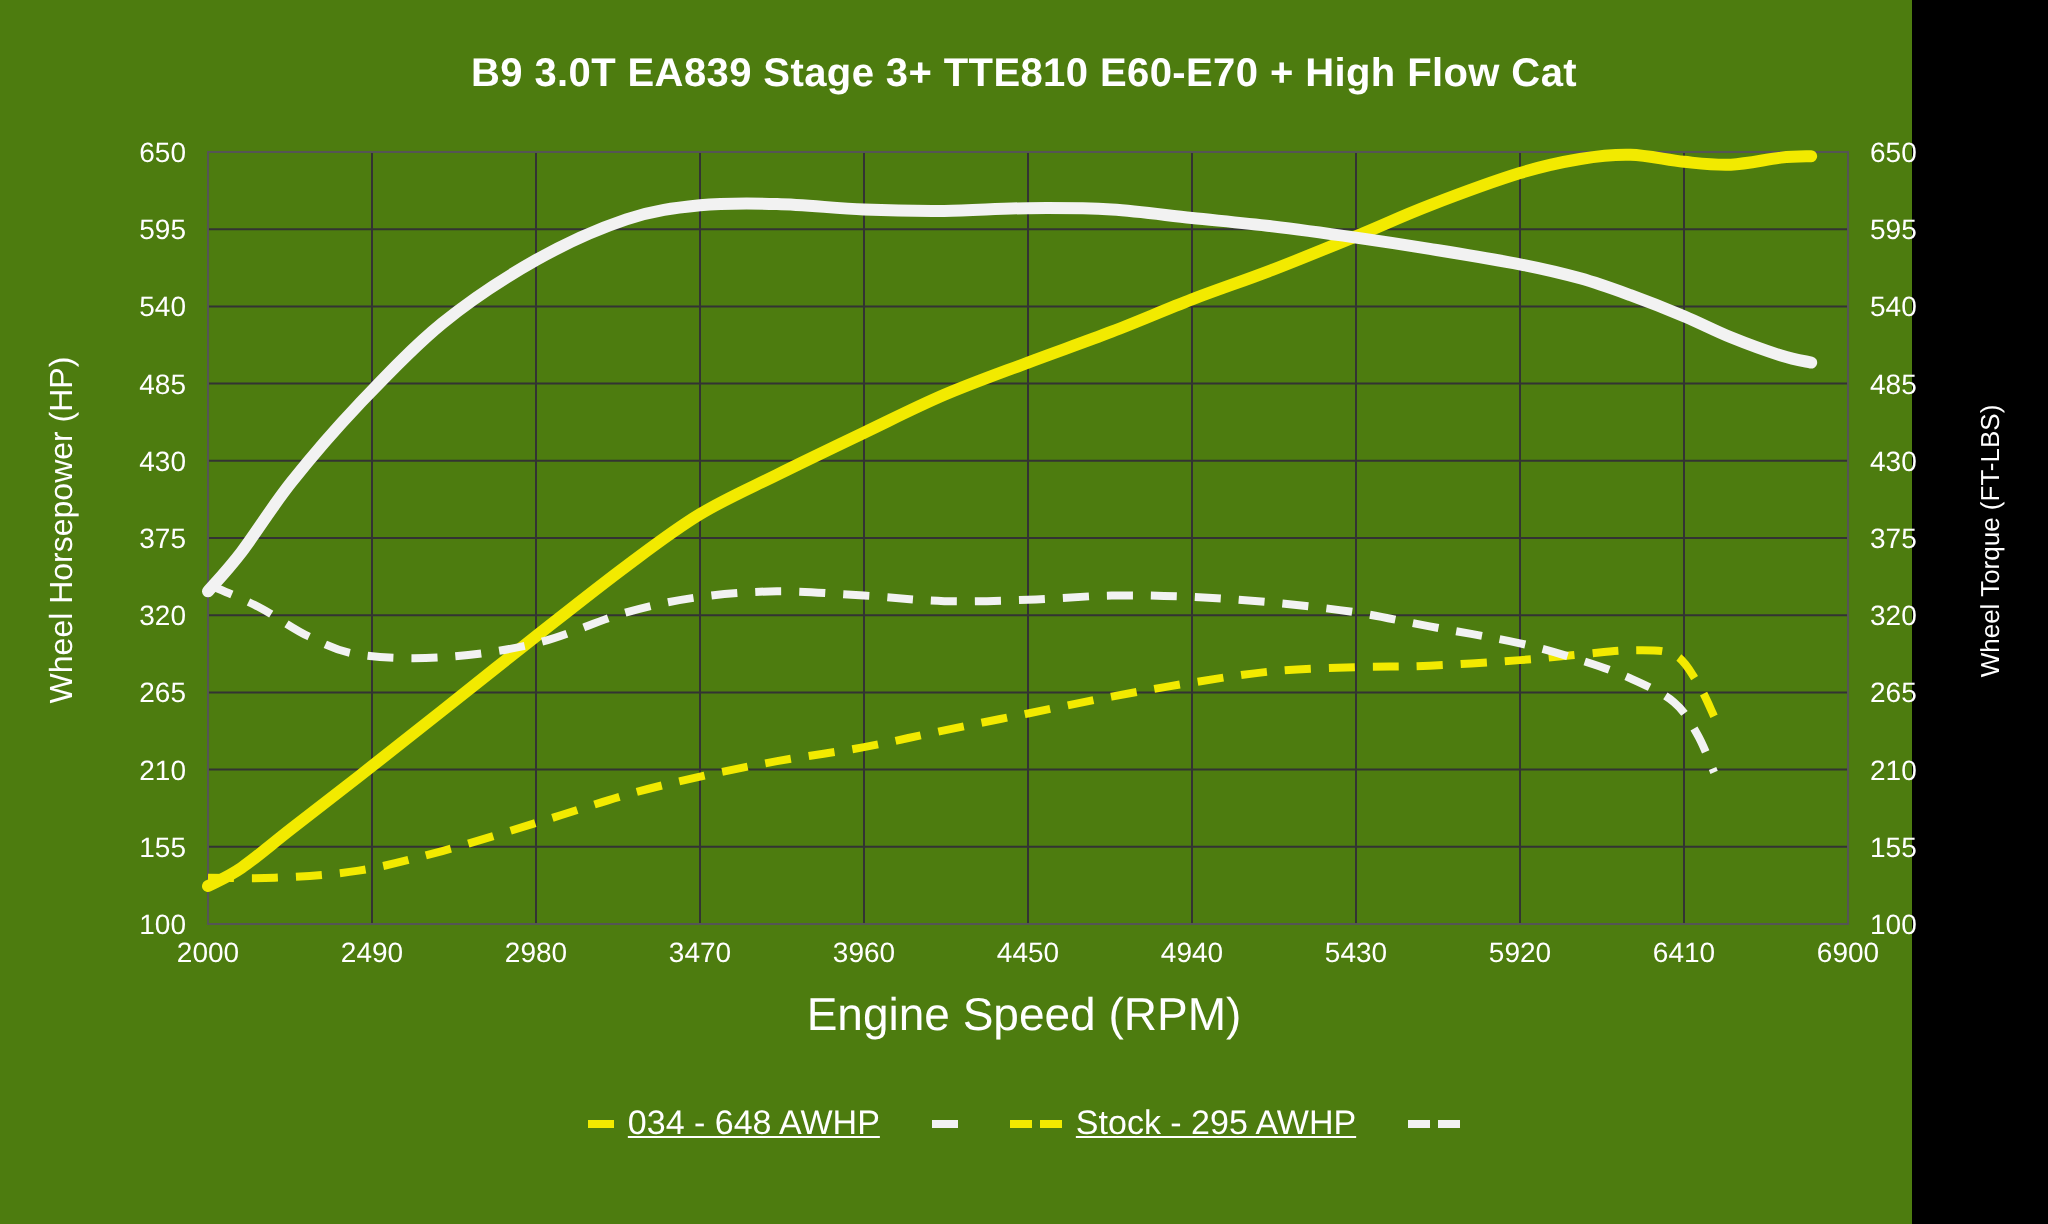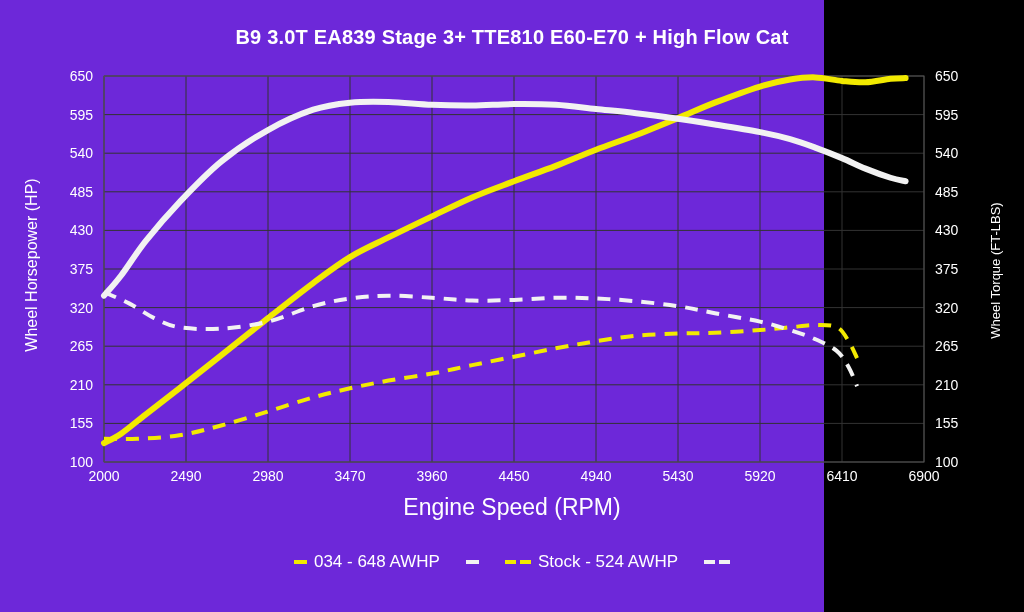--- a/index.html
+++ b/index.html
@@ -9,23 +9,23 @@
   }
   body {
     width: 1024px;
     height: 612px;
     overflow: hidden;
     font-family: "Liberation Sans", sans-serif;
     color: #ffffff;
   }
   #chart-root {
     position: relative;
-    width: 824px;
+    width: 956px;
     height: 612px;
-    background: #6d28d9;
+    background: #4d7c0f;
   }
   #chart-title {
     position: absolute;
     left: 0;
     top: 26px;
     width: 1024px;
     text-align: center;
     font-size: 20px;
     font-weight: 600;
     letter-spacing: 0.2px;
@@ -82,20 +82,21 @@
     align-items: center;
     gap: 26px;
   }
   .legend-item {
     display: flex;
     align-items: center;
     gap: 7px;
     font-size: 17px;
     color: #ffffff;
     white-space: nowrap;
+    text-decoration: underline;
   }
   .legend-swatch {
     display: inline-flex;
     align-items: center;
     gap: 4px;
     height: 4px;
   }
   .dash {
     display: inline-block;
     height: 4px;
@@ -198,21 +199,21 @@
       <div class="legend-item">
         <span class="legend-swatch">
           <span class="dash solid white"></span>
         </span>
       </div>
       <div class="legend-item">
         <span class="legend-swatch">
           <span class="dash seg yellow"></span>
           <span class="dash seg yellow"></span>
         </span>
-        <span>Stock - 524 AWHP</span>
+        <span>Stock - 295 AWHP</span>
       </div>
       <div class="legend-item">
         <span class="legend-swatch">
           <span class="dash seg white"></span>
           <span class="dash seg white"></span>
         </span>
       </div>
     </div>
 
 </div>

